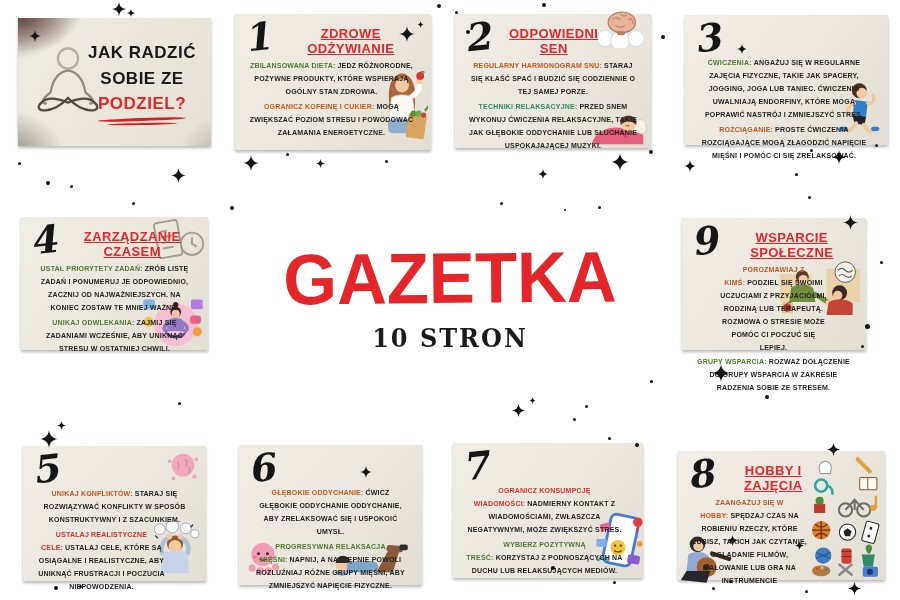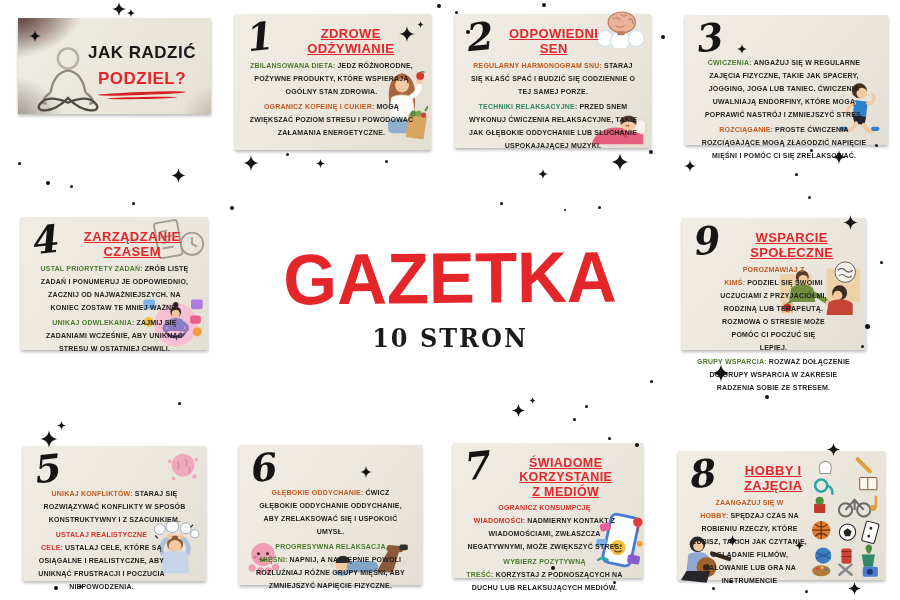--- a/index.html
+++ b/index.html
@@ -79,29 +79,30 @@
   #c8 .illus-hobby{right:2px;top:4px;width:76px;height:122px;}
   
   #c1 .cbody{padding-right:16px;}
   #c9 .cbody{padding-right:14px;}
   #c8 .cbody{padding-right:74px;padding-left:10px;}
   #c7 .ctitle{font-size:12.5px;}
 </style>
 </head>
 <body>
 
-<section class="card title-card" id="tcard" style="left:18px;top:18px;width:193px;height:96px">
+<section class="card title-card" id="tcard" style="left:18px;top:18px;width:193px;height:128px">
   <svg class="illus illus-med" viewBox="0 0 100 100">
     <circle cx="50" cy="19" r="11" fill="none" stroke="#b4afa6" stroke-width="2.5"></circle>
     <path d="M50 32 C39 34 33 44 31 56 M50 32 C61 34 67 44 69 56" fill="none" stroke="#8d8880" stroke-width="2.5"></path>
     <path d="M31 56 C23 62 19 68 27 68 M69 56 C77 62 81 68 73 68" fill="none" stroke="#8d8880" stroke-width="2.5"></path>
     <path d="M50 62 C34 80 10 78 21 67 C30 58 45 65 50 67 C55 65 70 58 79 67 C90 78 66 80 50 62 Z" fill="none" stroke="#4f4b45" stroke-width="2.5"></path>
   </svg>
   <div class="ttext">
     <div class="tline">JAK RADZIĆ</div>
+    <div class="tline">SOBIE ZE</div>
     <div class="tline red">PODZIEL?</div>
     <div class="underline"></div>
     <div class="underline2"></div>
   </div>
 </section>
 
 <section class="card" id="c1" style="left:235px;top:14px;width:196px;height:136px">
   <div class="chead">
     <span class="num">1</span>
     <h2 class="ctitle">ZDROWE ODŻYWIANIE</h2>
@@ -304,21 +305,20 @@
     <path d="M50 38 L63 14 L75 14 L68 38 Z" fill="#8a5a3b"></path>
     <rect x="61" y="9" width="18" height="7" rx="3" fill="#8a5a3b" transform="rotate(4 70 12)"></rect>
     <rect x="75" y="8" width="9" height="6" rx="2" fill="#2e2e2e"></rect>
     <path d="M20 36 Q14 42 8 38" stroke="#7fa6c9" stroke-width="4" fill="none" stroke-linecap="round"></path>
   </svg>
 </section>
 
 <section class="card" id="c7" style="left:453px;top:443px;width:190px;height:135px">
   <div class="chead">
     <span class="num">7</span>
-    <h2 class="ctitle" style="padding:0 18px">ŚWIADOME KORZYSTANIE Z MEDIÓW</h2>
   </div>
   <div class="cbody" style="padding-right:20px">
     <p class="sec"><span class="kw" style="color: rgb(212, 51, 38);">OGRANICZ KONSUMPCJĘ WIADOMOŚCI:</span><span>NADMIERNY KONTAKT Z WIADOMOŚCIAMI, ZWŁASZCZA NEGATYWNYMI, MOŻE ZWIĘKSZYĆ STRES.</span></p>
     <p class="sec"><span class="kw" style="color: rgb(78, 123, 47);">WYBIERZ POZYTYWNĄ TREŚĆ:</span><span>KORZYSTAJ Z PODNOSZĄCYCH NA DUCHU LUB RELAKSUJĄCYCH MEDIÓW.</span></p>
   </div>
   <svg class="illus illus-phone" viewBox="0 0 60 70">
     <g transform="rotate(12 33 34)">
         <rect x="18" y="8" width="30" height="52" rx="6" fill="#ffffff" stroke="#4a7bd0" stroke-width="3"></rect>
       </g>
     <g transform="rotate(-15 17 20)">

